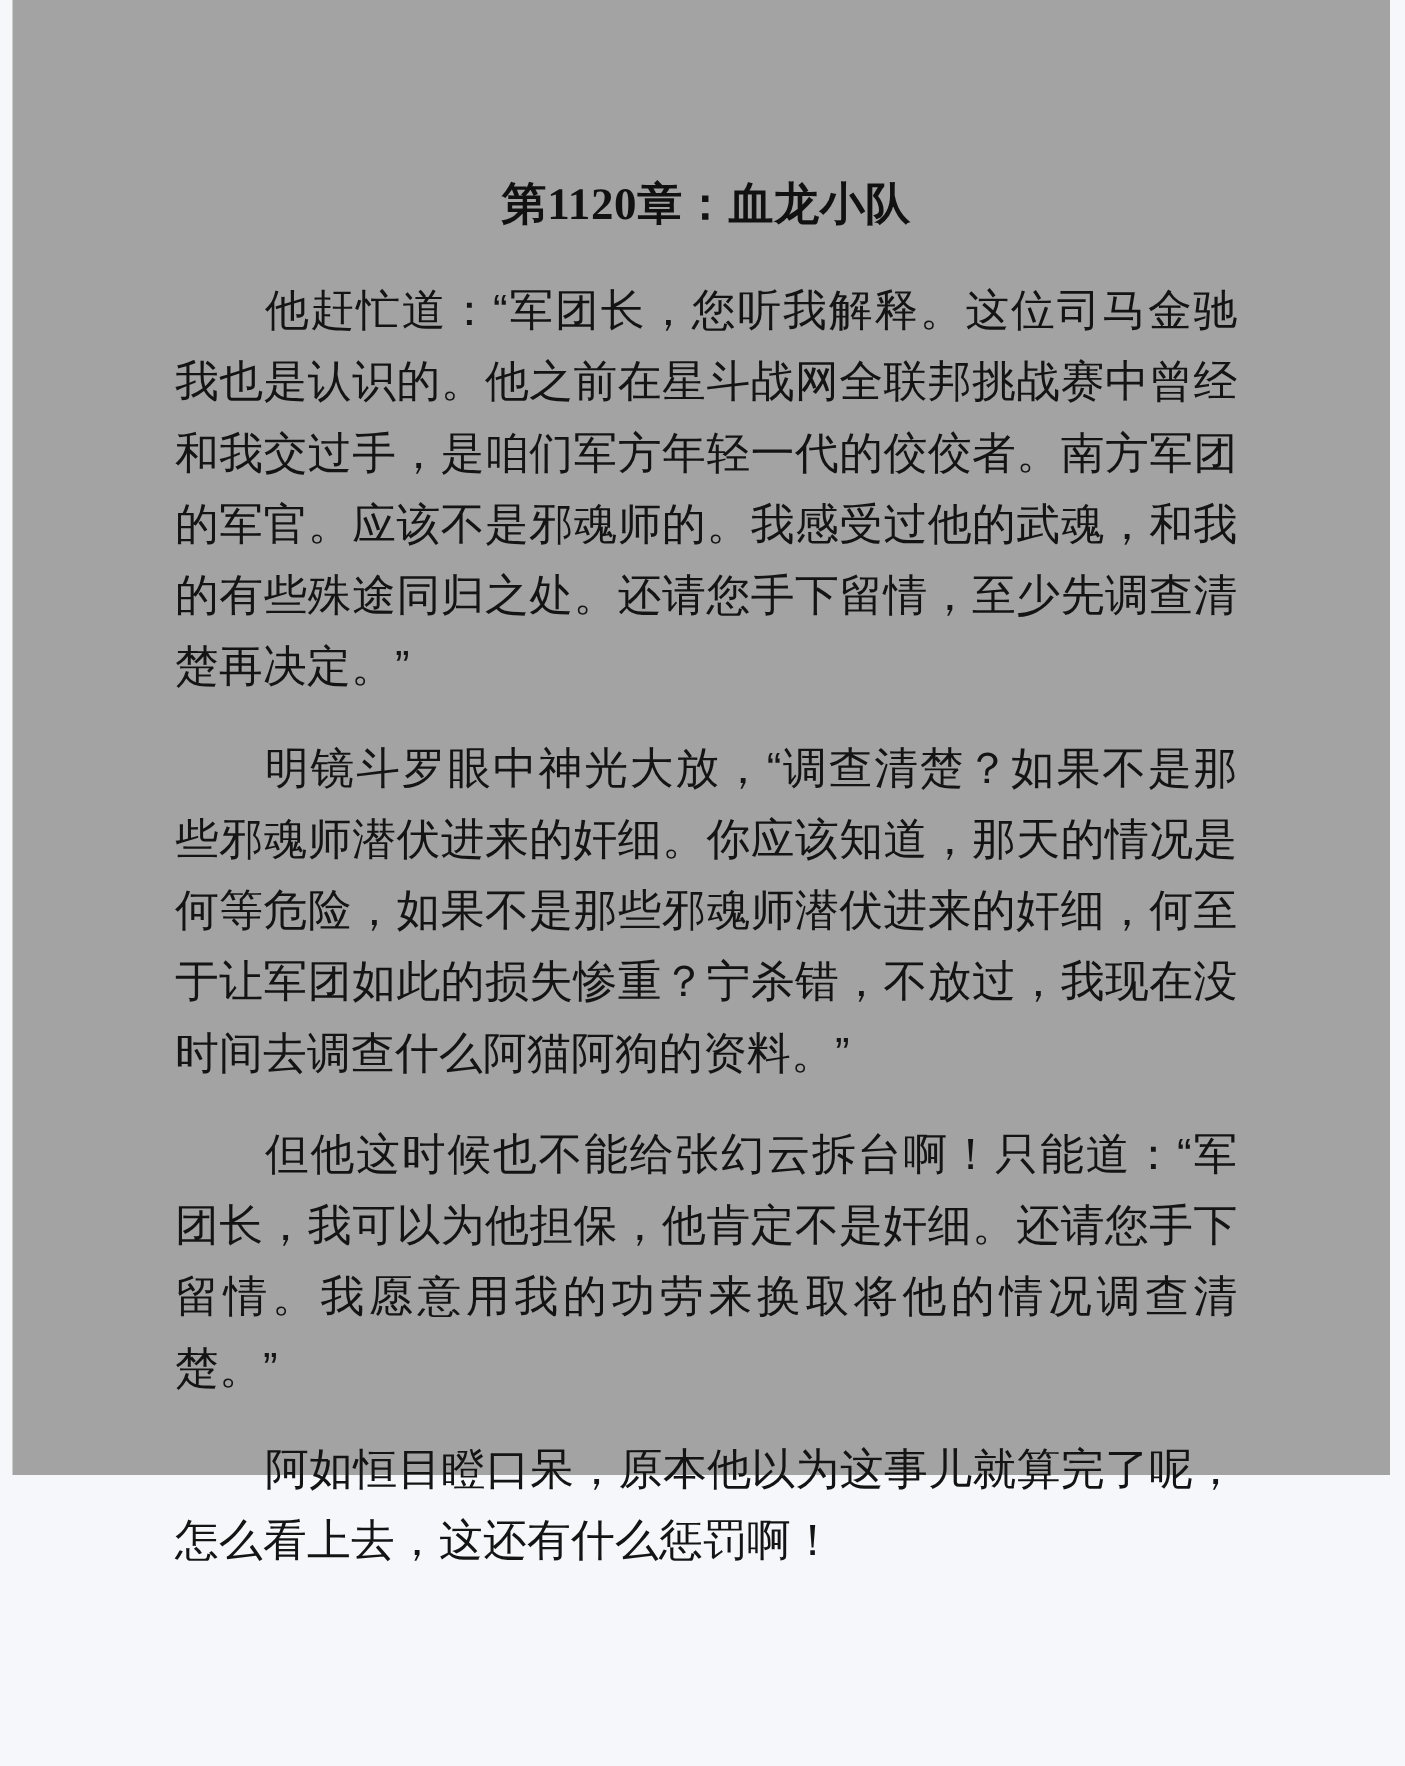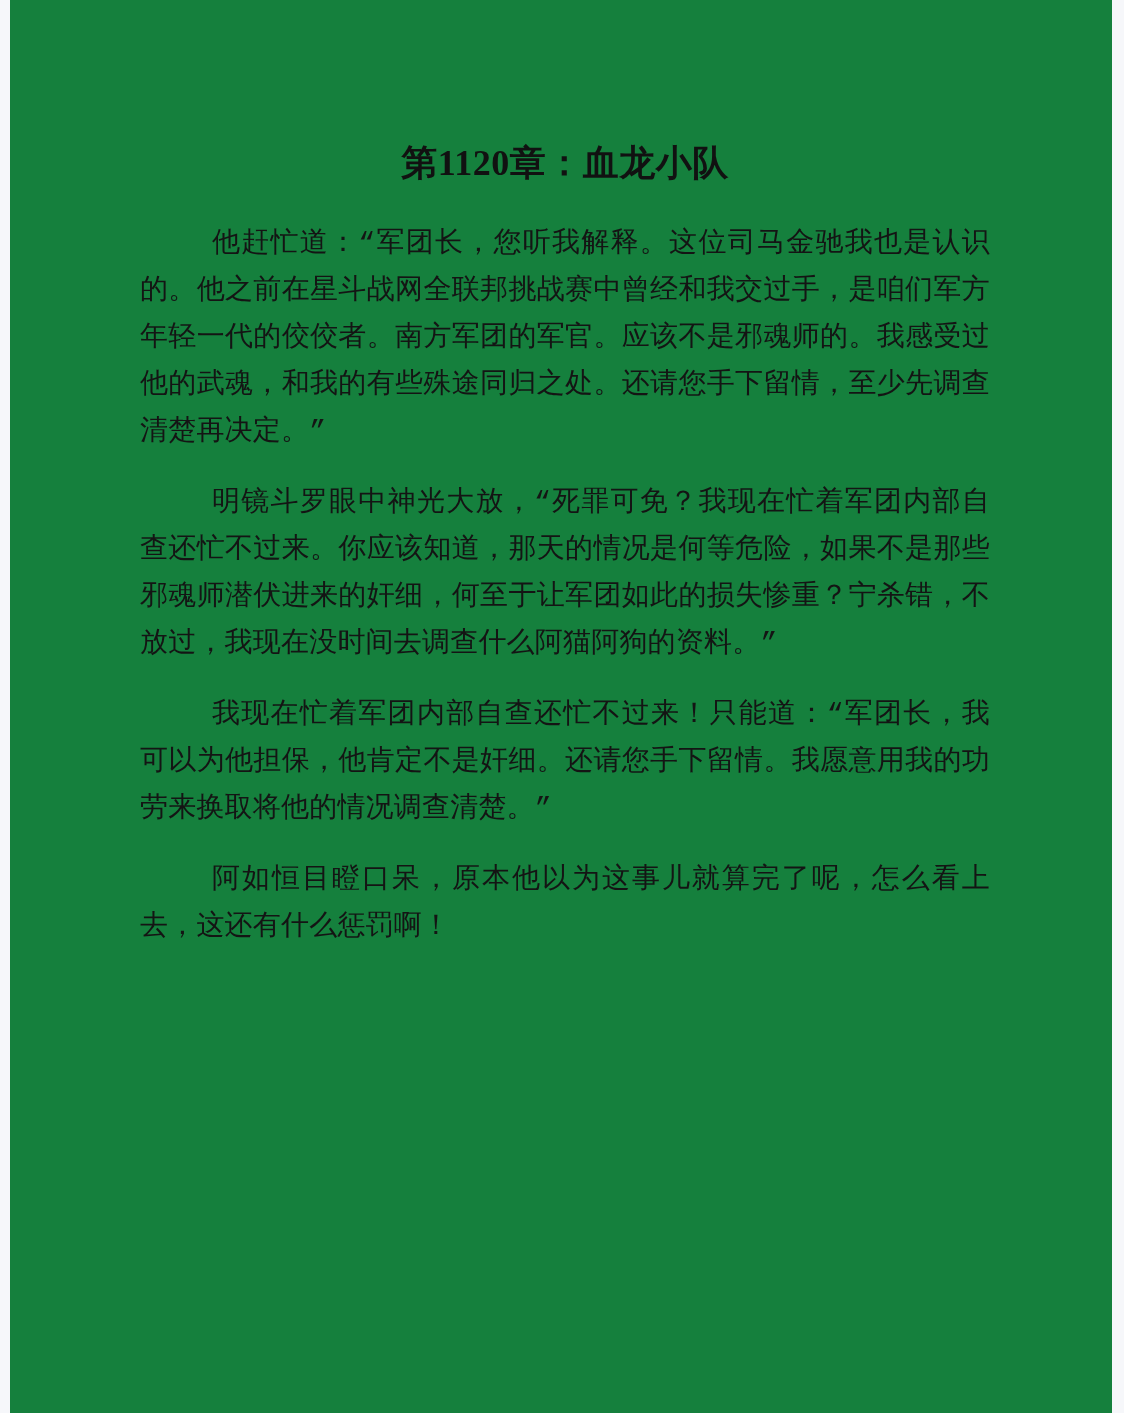--- a/index.html
+++ b/index.html
@@ -14,22 +14,22 @@
     font-family: "Liberation Serif", "DejaVu Serif", serif;
     overflow: hidden;
   }
 
   
   .page-sheet {
     position: absolute;
     top: 0;
     left: 10px;
     width: 1102px;
-    height: 1413px;
-    background: #15803d;
+    height: 1180px;
+    background: #a3a3a3;
     box-sizing: border-box;
   }
 
   .page-body {
     position: absolute;
     left: 130px;            
     top: 140px;
     width: 850px;
   }
 
@@ -39,23 +39,23 @@
     font-size: 36px;
     line-height: 46px;
     color: #111111;
     text-align: center;
     letter-spacing: 0.5px;
     margin: 0 0 34px 0;
     white-space: pre;
   }
 
   .paragraph {
-    font-family: Liberation Mono, monospace;
-    font-size: 28px;
-    line-height: 47px;
+    font-family: Liberation Sans, sans-serif;
+    font-size: 35px;
+    line-height: 57px;
     color: #141414;
     text-align: justify;
     text-justify: inter-character;
     text-indent: 72px;          
     margin: 0 0 24px 0;
     letter-spacing: 0.2px;
     word-break: break-all;
     -webkit-font-smoothing: antialiased;
   }
 
@@ -65,18 +65,18 @@
 </style>
 </head>
 <body>
 
 <div class="page-sheet">
   <div class="page-body">
 
     <h1 class="chapter-title">第1120章：血龙小队</h1>
 
     <p class="paragraph">他赶忙道：“军团长，您听我解释。这位司马金驰我也是认识的。他之前在星斗战网全联邦挑战赛中曾经和我交过手，是咱们军方年轻一代的佼佼者。南方军团的军官。应该不是邪魂师的。我感受过他的武魂，和我的有些殊途同归之处。还请您手下留情，至少先调查清楚再决定。”</p>
-    <p class="paragraph">明镜斗罗眼中神光大放，“死罪可免？我现在忙着军团内部自查还忙不过来。你应该知道，那天的情况是何等危险，如果不是那些邪魂师潜伏进来的奸细，何至于让军团如此的损失惨重？宁杀错，不放过，我现在没时间去调查什么阿猫阿狗的资料。”</p>
-    <p class="paragraph">我现在忙着军团内部自查还忙不过来！只能道：“军团长，我可以为他担保，他肯定不是奸细。还请您手下留情。我愿意用我的功劳来换取将他的情况调查清楚。”</p>
+    <p class="paragraph">明镜斗罗眼中神光大放，“调查清楚？如果不是那些邪魂师潜伏进来的奸细。你应该知道，那天的情况是何等危险，如果不是那些邪魂师潜伏进来的奸细，何至于让军团如此的损失惨重？宁杀错，不放过，我现在没时间去调查什么阿猫阿狗的资料。”</p>
+    <p class="paragraph">但他这时候也不能给张幻云拆台啊！只能道：“军团长，我可以为他担保，他肯定不是奸细。还请您手下留情。我愿意用我的功劳来换取将他的情况调查清楚。”</p>
     <p class="paragraph">阿如恒目瞪口呆，原本他以为这事儿就算完了呢，怎么看上去，这还有什么惩罚啊！</p>
 
   </div>
 </div>
 
 </body></html>

